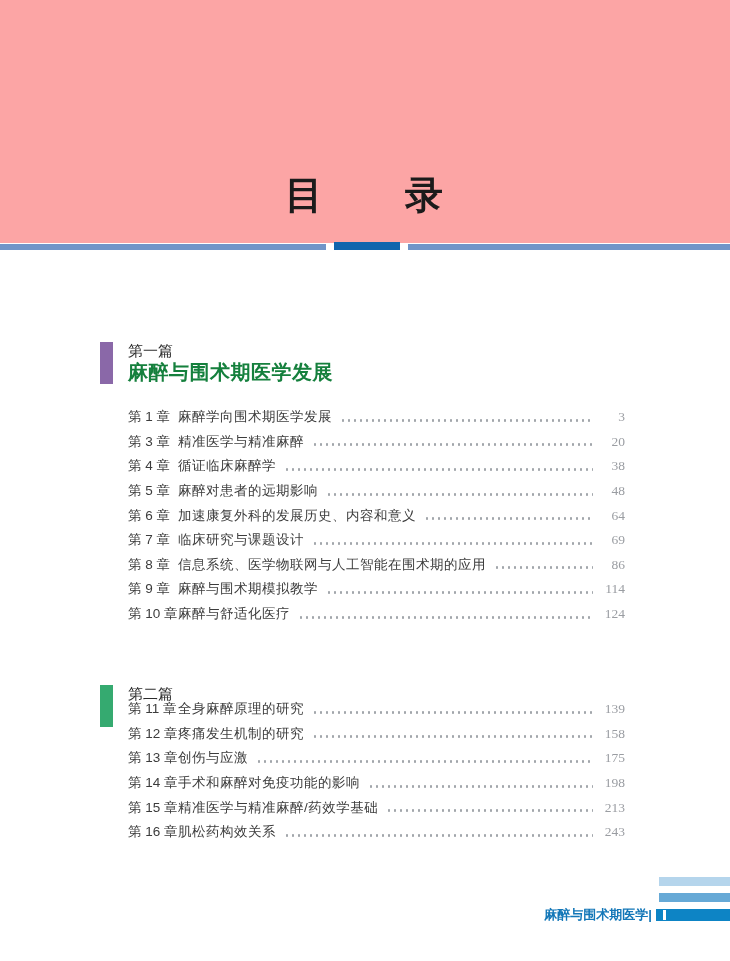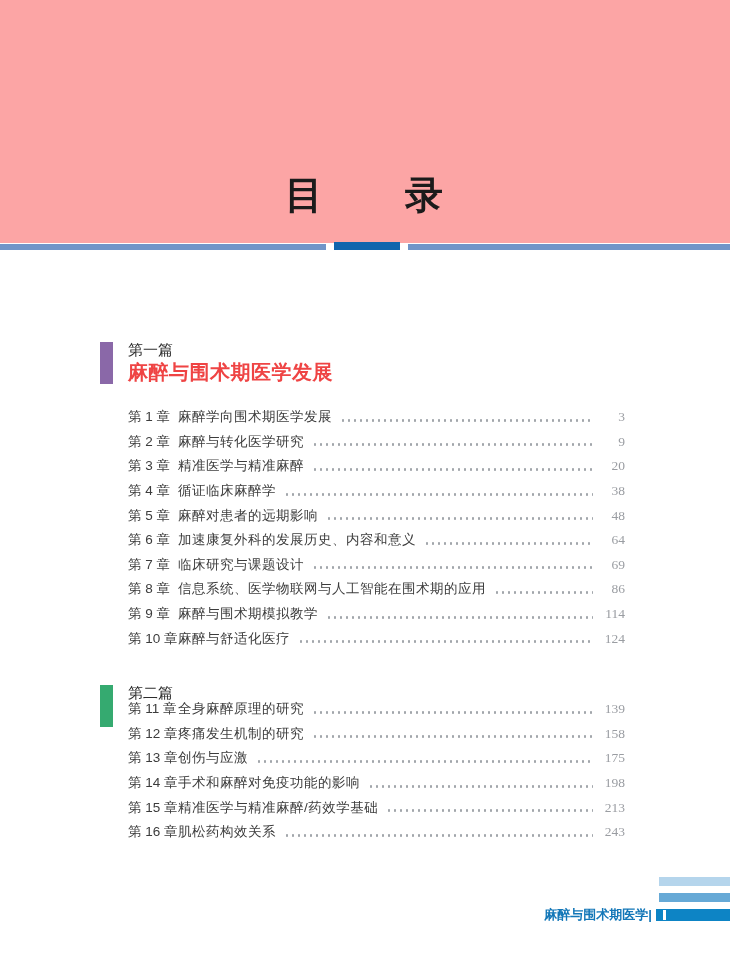--- a/index.html
+++ b/index.html
@@ -42,30 +42,30 @@
 
   
   .part-header { position: absolute; left: 100px; }
   .part-header.sec1 { top: 342px; }
   .part-header.sec2 { top: 685px; text-align: right; }
   .accent-bar {
     position: absolute;
     left: 0; top: 0;
     width: 13px; height: 42px;
   }
-  .part-text { margin-left: 28px; font-family: Liberation Serif, serif; }
+  .part-text { margin-left: 28px; }
   .part-label {
     font-size: 15px;
     color: #2c2c2c;
     line-height: 17px;
   }
   .part-title {
     font-size: 20px;
     font-weight: bold;
-    color: #ef4444;
+    color: #15803d;
     line-height: 24px;
     margin-top: 1px;
     letter-spacing: 0.5px;
   }
 
   
   .toc-list {
     position: absolute;
     left: 128px;
     width: 497px;
@@ -154,26 +154,20 @@
   </div>
 
   <div class="toc-list sec1">
       <div class="toc-row">
     <span class="ch-label">第 1 章</span>
     <span class="ch-title">麻醉学向围术期医学发展</span>
     <span class="leader"></span>
     <span class="ch-page">3</span>
   </div>
       <div class="toc-row">
-    <span class="ch-label">第 2 章</span>
-    <span class="ch-title">麻醉与转化医学研究</span>
-    <span class="leader"></span>
-    <span class="ch-page">9</span>
-  </div>
-      <div class="toc-row">
     <span class="ch-label">第 3 章</span>
     <span class="ch-title">精准医学与精准麻醉</span>
     <span class="leader"></span>
     <span class="ch-page">20</span>
   </div>
       <div class="toc-row">
     <span class="ch-label">第 4 章</span>
     <span class="ch-title">循证临床麻醉学</span>
     <span class="leader"></span>
     <span class="ch-page">38</span>

